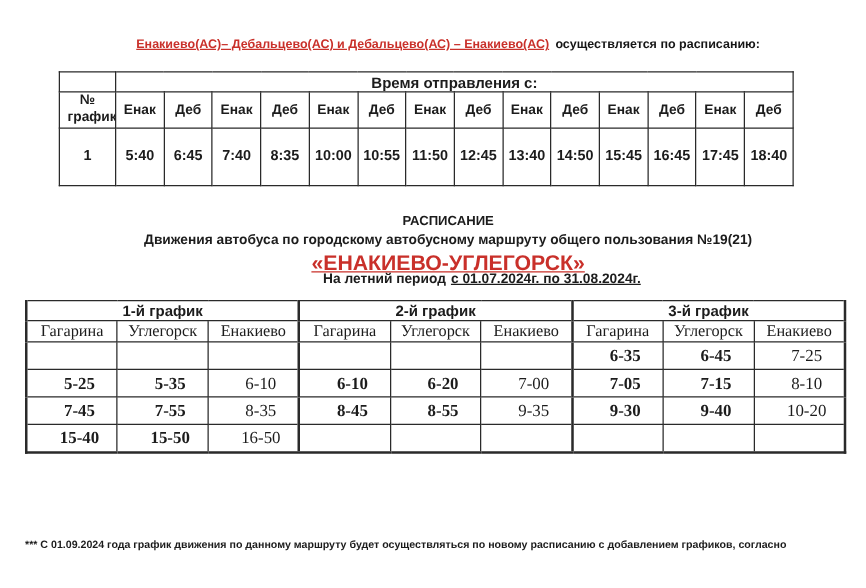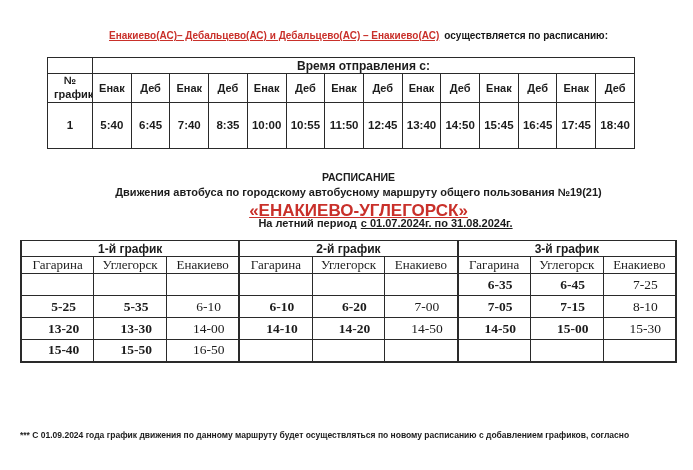--- a/index.html
+++ b/index.html
@@ -154,29 +154,29 @@
     <td>5-35</td>
     <td>6-10</td>
     <td>6-10</td>
     <td>6-20</td>
     <td>7-00</td>
     <td>7-05</td>
     <td>7-15</td>
     <td>8-10</td>
   </tr>
   <tr class="data">
-    <td>13-20</td>
-    <td>13-30</td>
-    <td>14-00</td>
-    <td>14-10</td>
-    <td>14-20</td>
-    <td>14-50</td>
-    <td>14-50</td>
-    <td>15-00</td>
-    <td>15-30</td>
+    <td>7-45</td>
+    <td>7-55</td>
+    <td>8-35</td>
+    <td>8-45</td>
+    <td>8-55</td>
+    <td>9-35</td>
+    <td>9-30</td>
+    <td>9-40</td>
+    <td>10-20</td>
   </tr>
   <tr class="data">
     <td>15-40</td>
     <td>15-50</td>
     <td>16-50</td>
     <td></td>
     <td></td>
     <td></td>
     <td></td>
     <td></td>

